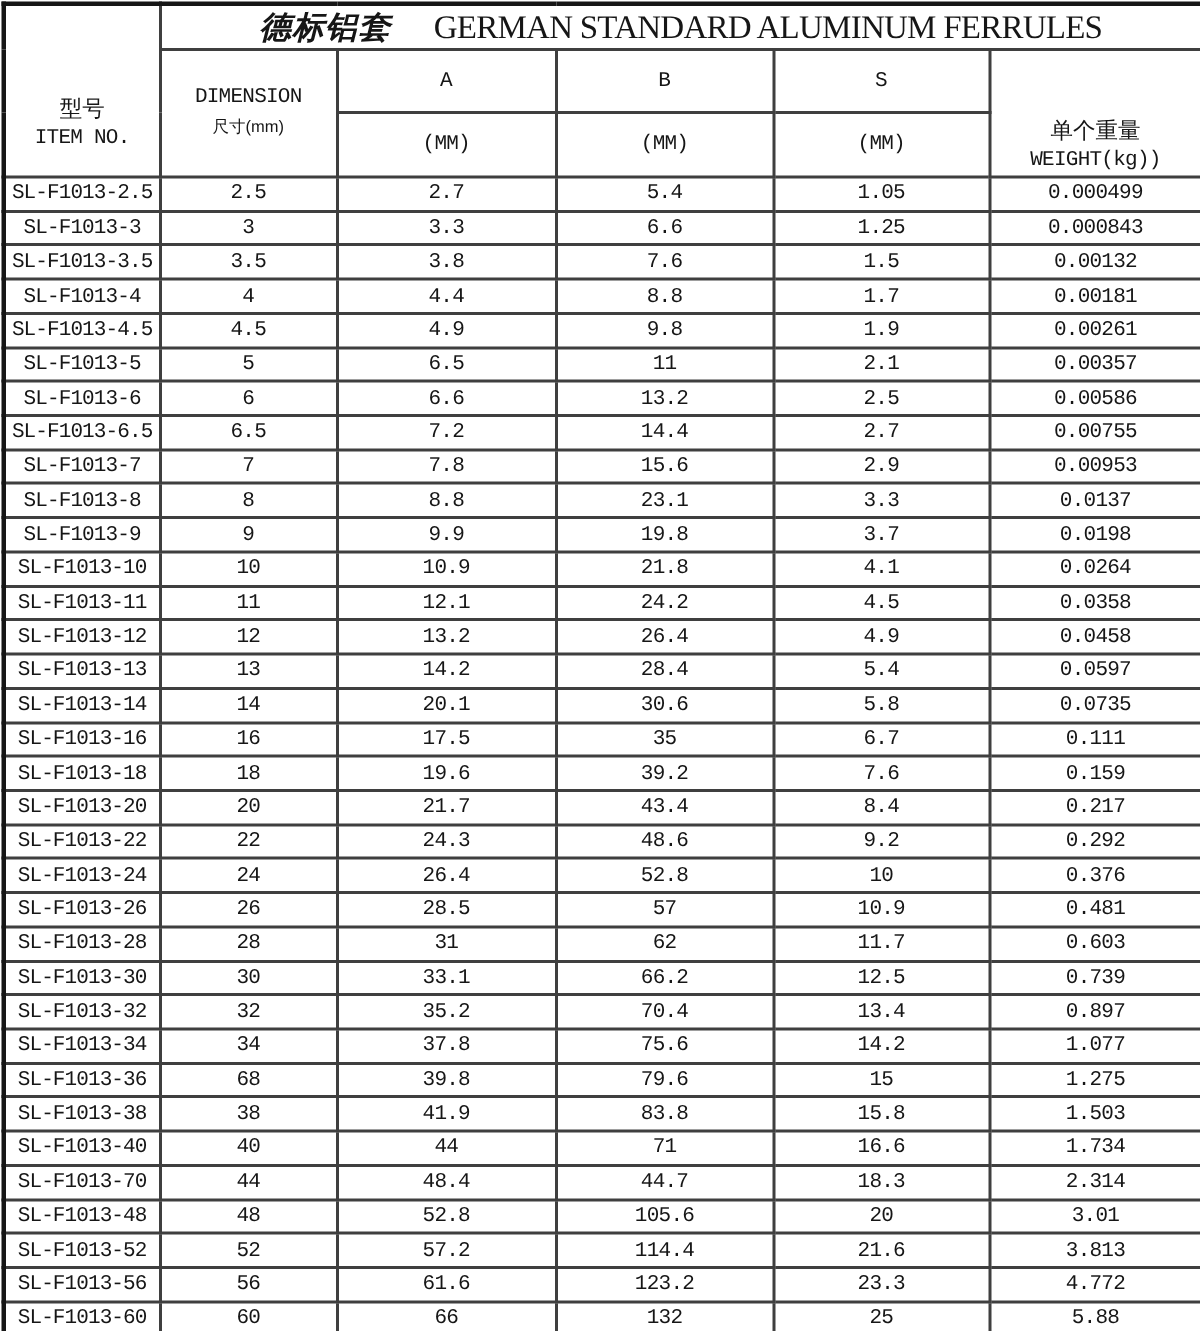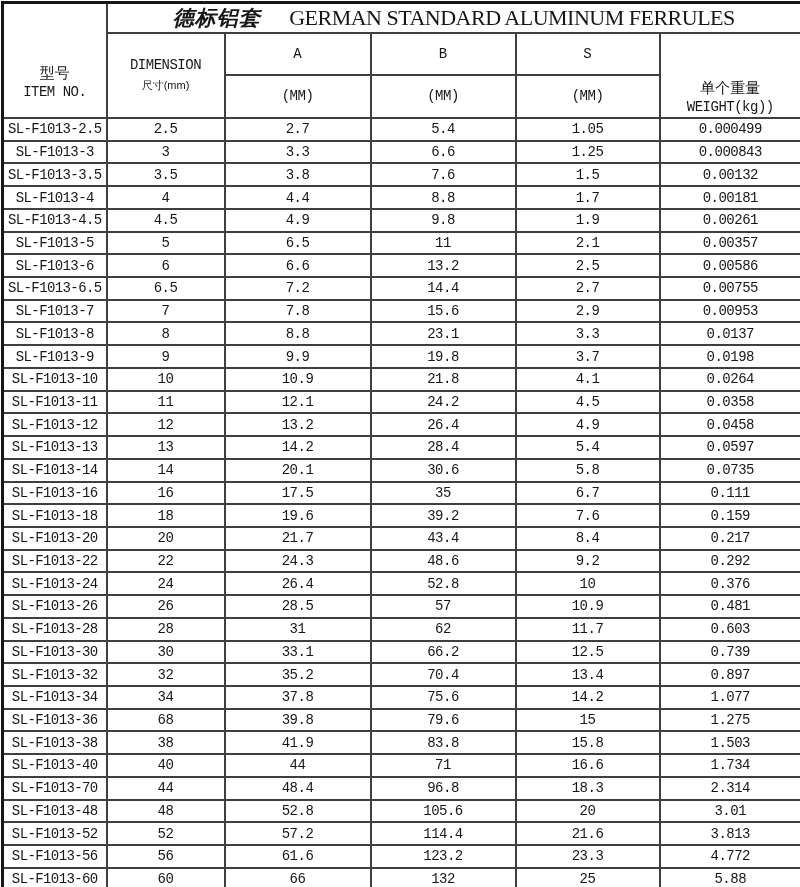--- a/index.html
+++ b/index.html
@@ -367,21 +367,21 @@
           <td class="c-num">40</td>
           <td class="c-num">44</td>
           <td class="c-num">71</td>
           <td class="c-num">16.6</td>
           <td class="c-num">1.734</td>
         </tr>
         <tr>
           <td class="c-item">SL-F1013-70</td>
           <td class="c-num">44</td>
           <td class="c-num">48.4</td>
-          <td class="c-num">96.8</td>
+          <td class="c-num">44.7</td>
           <td class="c-num">18.3</td>
           <td class="c-num">2.314</td>
         </tr>
         <tr>
           <td class="c-item">SL-F1013-48</td>
           <td class="c-num">48</td>
           <td class="c-num">52.8</td>
           <td class="c-num">105.6</td>
           <td class="c-num">20</td>
           <td class="c-num">3.01</td>

